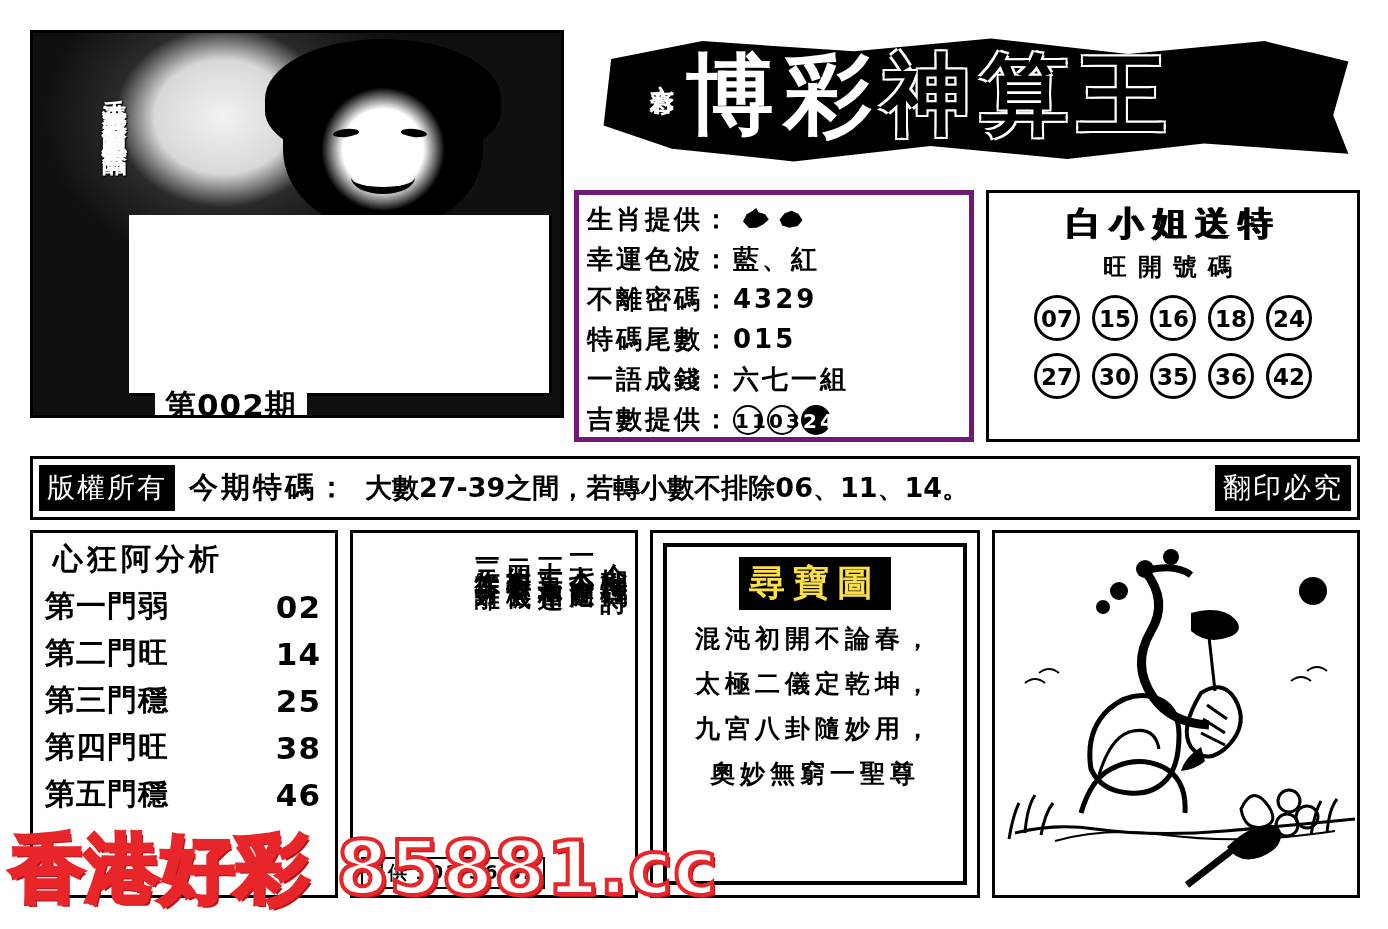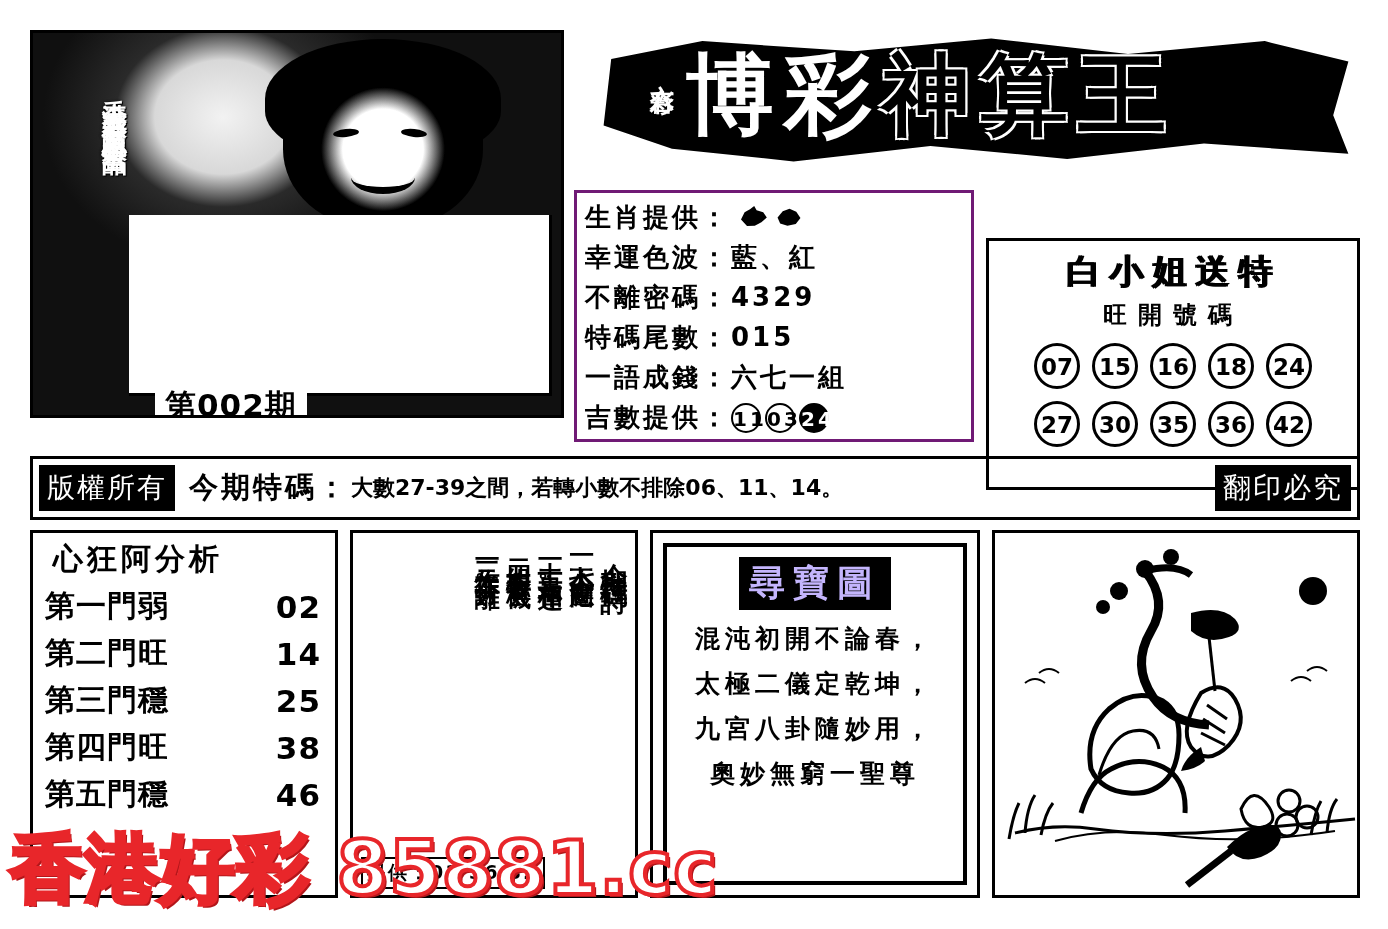--- a/index.html
+++ b/index.html
@@ -155,21 +155,21 @@
     color: #000;
     text-shadow: -2px -2px 0 #fff, 2px -2px 0 #fff, -2px 2px 0 #fff, 2px 2px 0 #fff;
   }
 
   
   .info-box {
     position: absolute;
     left: 544px; top: 160px;
     width: 400px;
     height: 252px;
-    border: 3px solid #701a75;
+    border: 5px solid #701a75;
     padding: 4px 8px 0 8px;
     box-sizing: border-box;
   }
   .info-row {
     display: flex;
     align-items: center;
     height: 40px;
     font-size: 26px;
     font-weight: bold;
     letter-spacing: 1px;
@@ -212,21 +212,20 @@
 
   
   .lady-box {
     position: absolute;
     left: 956px; top: 160px;
     width: 374px;
     height: 252px;
     border: 3px solid #000;
     box-sizing: border-box;
     padding-top: 8px;
-    margin-top: 48px;
   }
   .lady-title {
     text-align: center;
     font-size: 34px;
     font-weight: bold;
     letter-spacing: 9px;
     color: #000;
     text-shadow: 2px 0 0 #000;
   }
   .lady-sub {
@@ -275,25 +274,25 @@
     margin-right: 14px;
     white-space: nowrap;
   }
   .banner-key {
     font-size: 29px;
     font-weight: bold;
     letter-spacing: 3px;
     white-space: nowrap;
   }
   .banner-text {
-    font-size: 22px;
+    font-size: 27px;
     font-weight: bold;
     letter-spacing: 0px;
     white-space: nowrap;
-    margin-left: 2px;
+    margin-left: 16px;
   }
   .banner-tag.right {
     margin-left: auto;
     margin-right: 0;
   }
 
   
   .bottom-row {
     position: absolute;
     left: 30px; top: 530px;
@@ -383,21 +382,21 @@
     border: 4px solid #000;
     height: 100%;
     box-sizing: border-box;
     padding: 10px 6px;
     text-align: center;
   }
   .treasure-title {
     font-size: 36px;
     font-weight: bold;
     letter-spacing: 8px;
-    color: #c4b5fd;
+    color: #fde047;
     background: #000;
     display: inline-block;
     padding: 2px 10px;
     font-family: "DejaVu Serif", serif;
   }
   .treasure-line {
     font-size: 25px;
     font-weight: bold;
     letter-spacing: 5px;
     margin-top: 12px;

